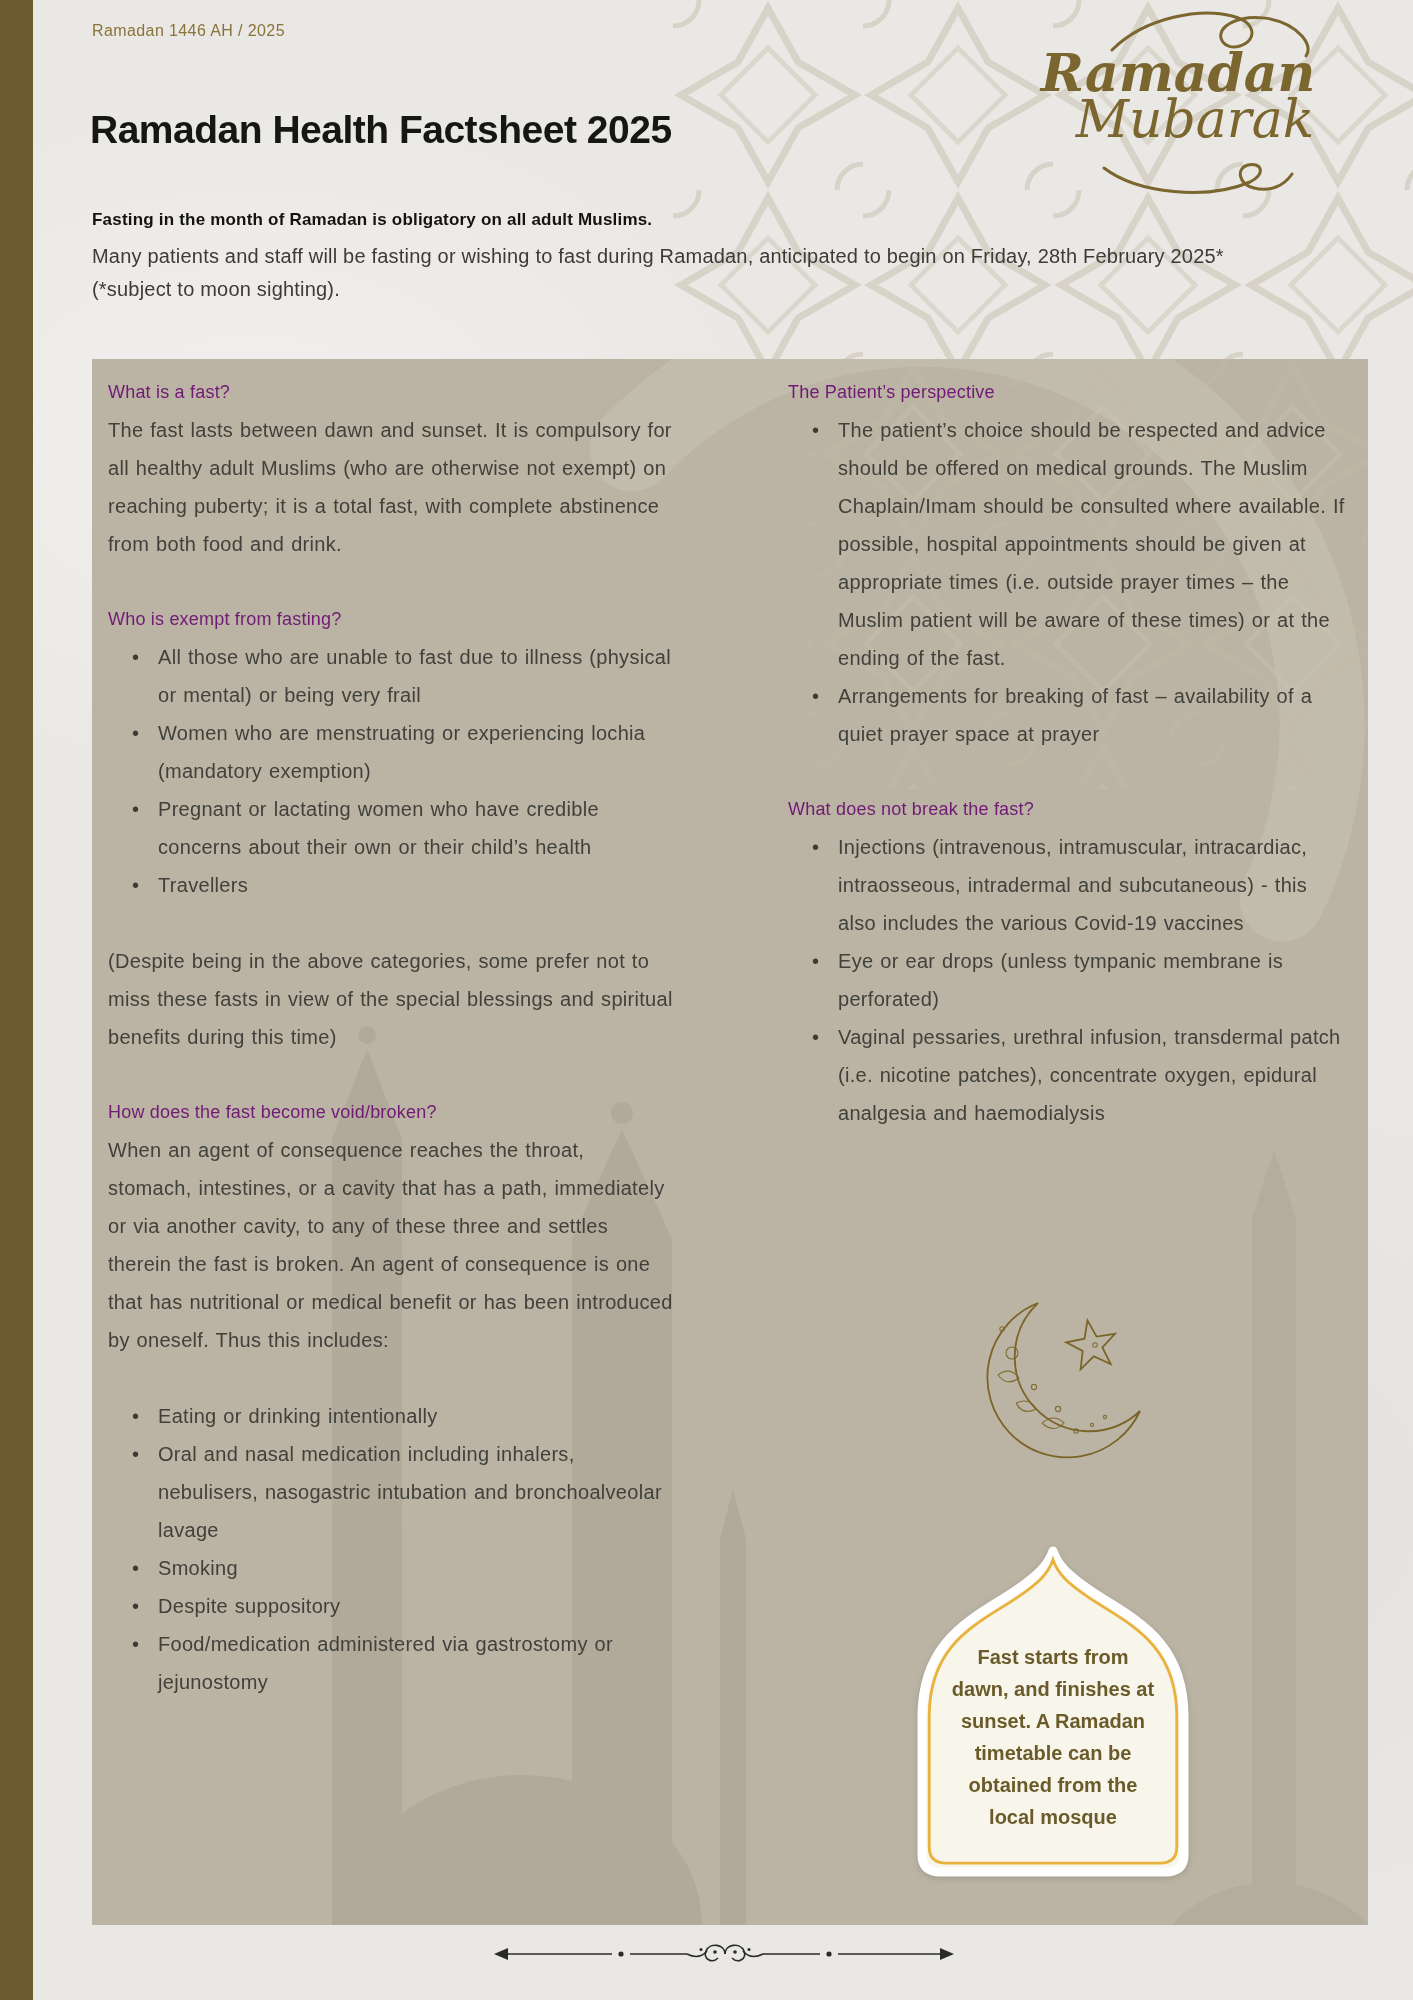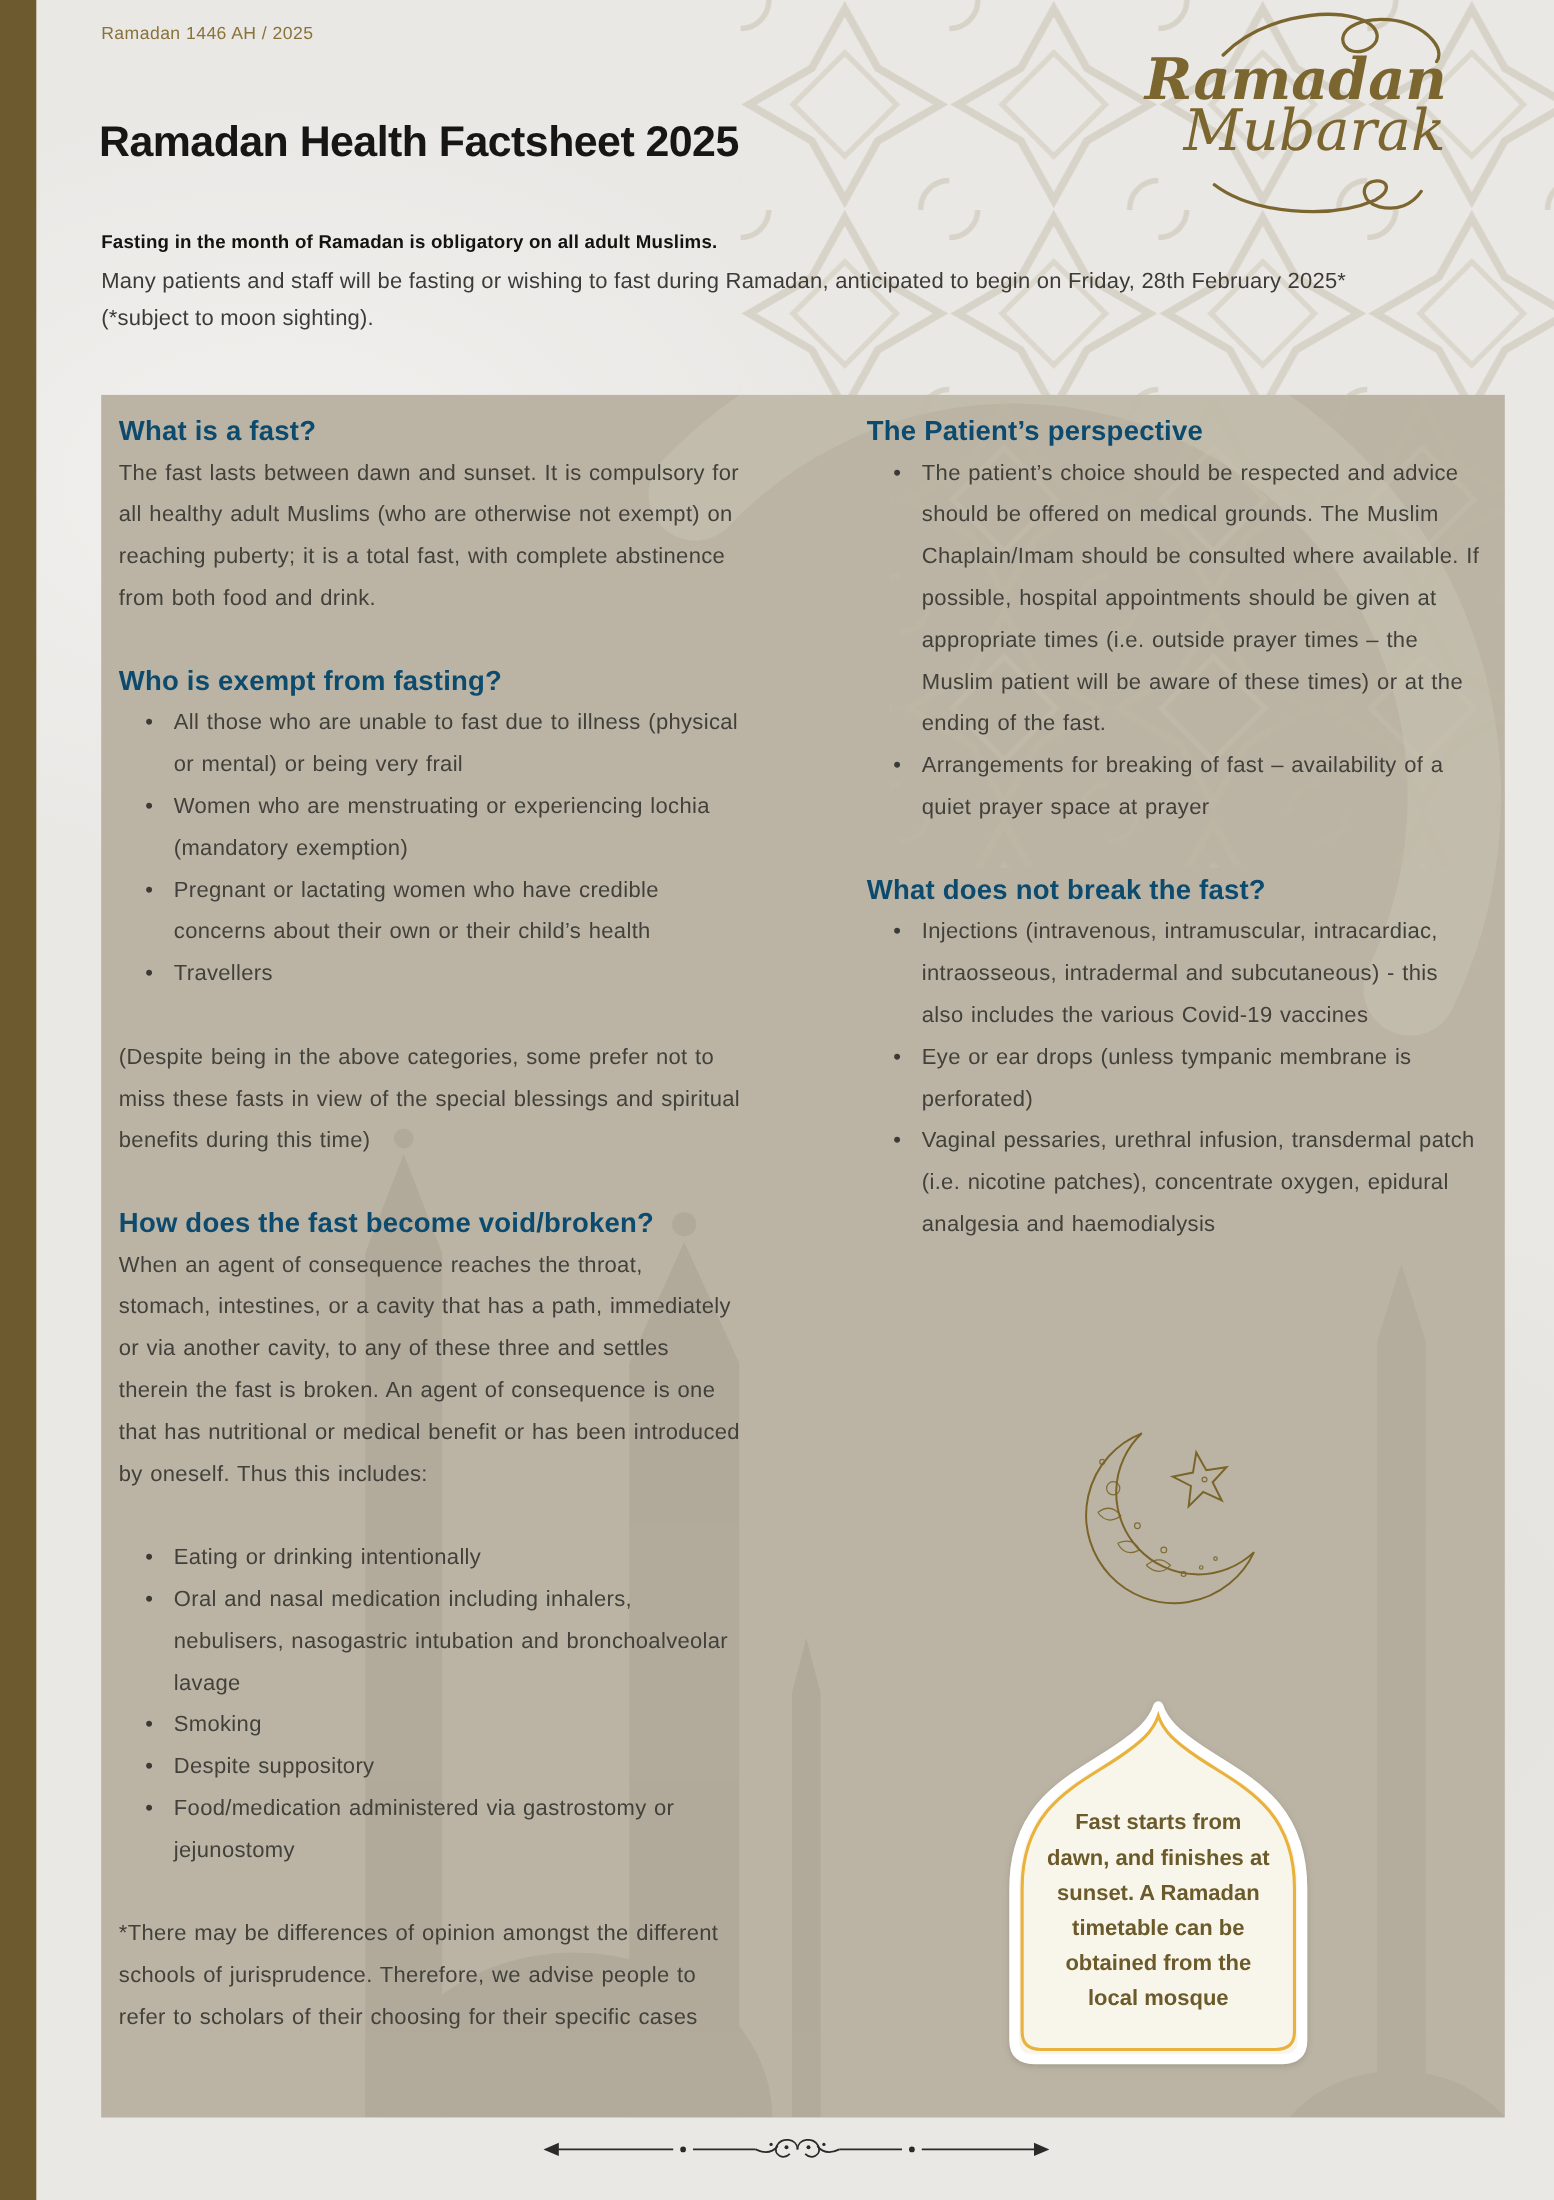--- a/index.html
+++ b/index.html
@@ -38,21 +38,21 @@
   .content-box { position:absolute; left:92px; top:359px; width:1276px; height:1566px; background:#bbb4a4; z-index:2; overflow:hidden; }
   .box-decor { position:absolute; left:0; top:0; z-index:0; }
   .pattern-box { position:absolute; right:0; top:0; width:560px; height:430px; z-index:0; opacity:.5; }
 
   .columns { position:absolute; left:16px; top:14px; width:1244px; display:flex; z-index:2; }
   .col-left  { width:565px; }
   .col-right { width:560px; margin-left:115px; }
 
   .section { margin-top:37px; }
   .section:first-child { margin-top:0; }
-  .h3 { font-size:25px; line-height:38px; font-weight:bold; color:#0c4a6e; letter-spacing:.2px; }
+  .h3 { font-size:18px; line-height:38px; font-weight:normal; color:#701a75; letter-spacing:.2px; }
   .para { margin:0; font-size:20px; line-height:38px; color:#41403b; letter-spacing:.3px; word-spacing:1px; }
   .note { margin-top:38px; }
   ul.bullets { list-style:none; margin:0; padding:0 0 0 50px; }
   ul.bullets.gap { margin-top:38px; }
   ul.bullets li { position:relative; font-size:20px; line-height:38px; color:#41403b; letter-spacing:.3px; word-spacing:1px; }
   ul.bullets li::before { content:"•"; position:absolute; left:-26px; top:0; color:#3b3a36; font-size:20px; }
 
   
   .crescent-illus { position:absolute; left:858px; top:932px; z-index:1; }
 
@@ -145,21 +145,20 @@
         <div class="section" data-interactable="false">
           <div class="h3" data-interactable="false">How does the fast become void/broken?</div>
           <p class="para" data-interactable="false">When an agent of consequence reaches the throat, stomach, intestines, or a cavity that has a path, immediately or via another cavity, to any of these three and settles therein the fast is broken. An agent of consequence is one that has nutritional or medical benefit or has been introduced by oneself. Thus this includes:</p>
           <ul class="bullets gap" data-interactable="false">
             <li data-interactable="false">Eating or drinking intentionally</li>
             <li data-interactable="false">Oral and nasal medication including inhalers, nebulisers, nasogastric intubation and bronchoalveolar lavage</li>
             <li data-interactable="false">Smoking</li>
             <li data-interactable="false">Despite suppository</li>
             <li data-interactable="false">Food/medication administered via gastrostomy or jejunostomy</li>
           </ul>
-          <p class="para note" data-interactable="false">*There may be differences of opinion amongst the different schools of jurisprudence. Therefore, we advise people to refer to scholars of their choosing for their specific cases</p>
         </div>
       </div>
     <div class="col-right" data-interactable="false">
         <div class="section" data-interactable="false">
           <div class="h3" data-interactable="false">The Patient’s perspective</div>
           <ul class="bullets" data-interactable="false">
             <li data-interactable="false">The patient’s choice should be respected and advice should be offered on medical grounds. The Muslim Chaplain/Imam should be consulted where available. If possible, hospital appointments should be given at appropriate times (i.e. outside prayer times – the Muslim patient will be aware of these times) or at the ending of the fast.</li>
             <li data-interactable="false">Arrangements for breaking of fast – availability of a quiet prayer space at prayer</li>
           </ul>
         </div>

